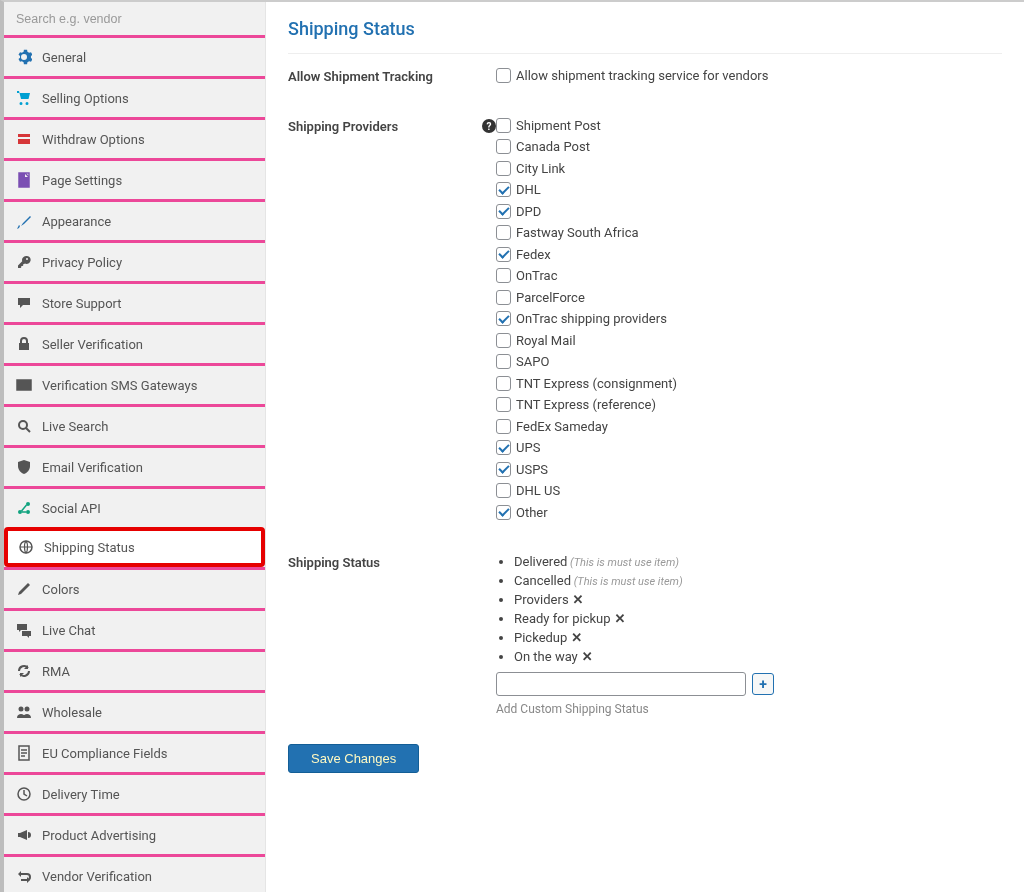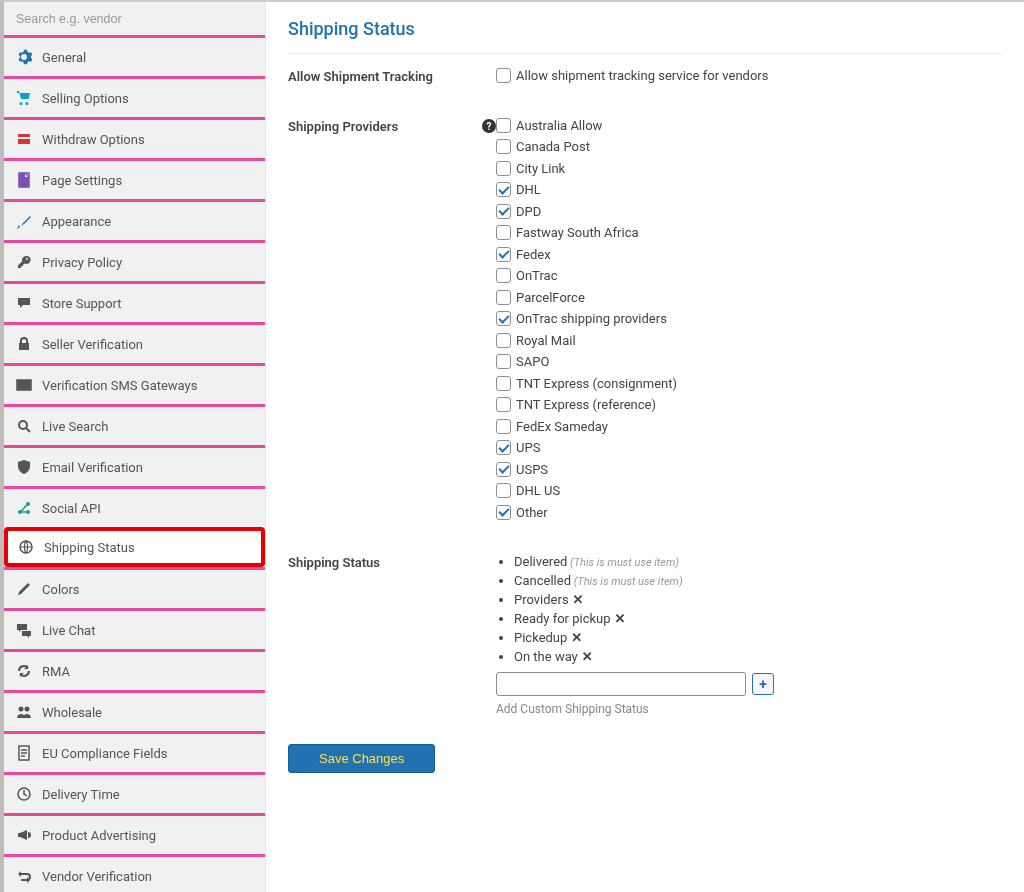--- a/index.html
+++ b/index.html
@@ -164,24 +164,24 @@
     align-items: center; justify-content: center;
     cursor: pointer;
   }
   .helper-text {
     color: #888;
     font-size: 12px;
     margin-top: 6px;
   }
   .save-btn {
     background: #2271b1;
-    color: #fde047;
+    color: #fef9c3;
     border: 1px solid #135e96;
     border-radius: 3px;
-    padding: 6px 30px;
+    padding: 6px 22px;
     font-size: 13px;
     cursor: pointer;
   }
 </style>
 </head>
 <body>
 
 <div class="layout">
   <aside class="sidebar">
     <div class="search-box">
@@ -394,21 +394,21 @@
     </div>
 
     <div class="form-row">
       <div class="form-label">
         <span>Shipping Providers</span>
         <span class="help-icn">?</span>
       </div>
       <div class="form-control" id="providers-list">
           <div class="chk-line">
             <input type="checkbox" class="wp" id="prov0" style="">
-            <label for="prov0">Australia Allow</label>
+            <label for="prov0">Shipment Post</label>
           </div>
           <div class="chk-line">
             <input type="checkbox" class="wp" id="prov1" style="">
             <label for="prov1">Canada Post</label>
           </div>
           <div class="chk-line">
             <input type="checkbox" class="wp" id="prov2" style="">
             <label for="prov2">City Link</label>
           </div>
           <div class="chk-line">

